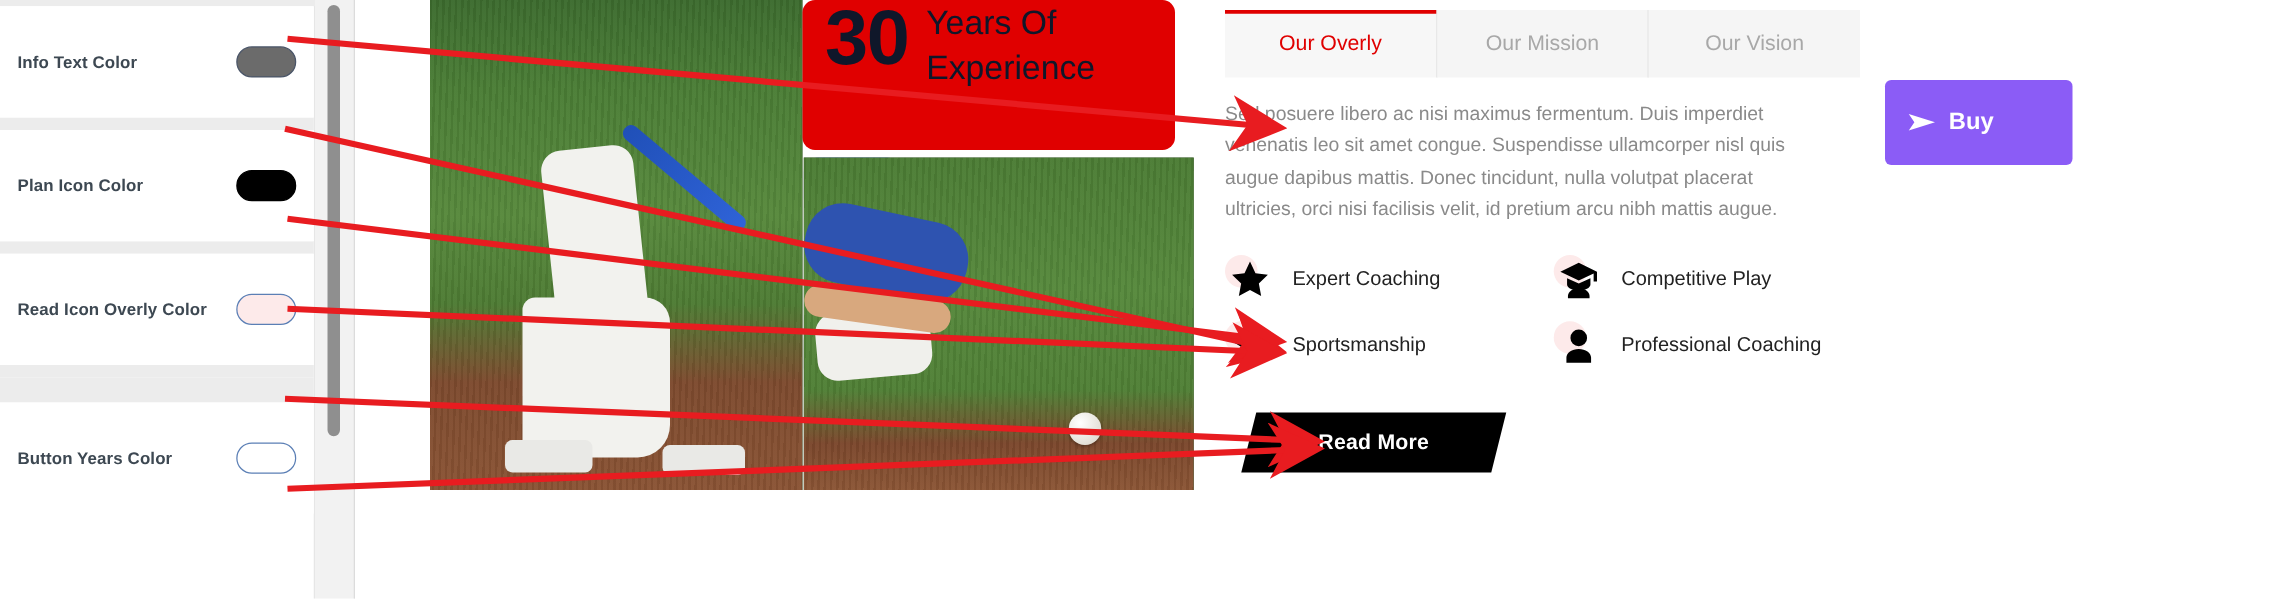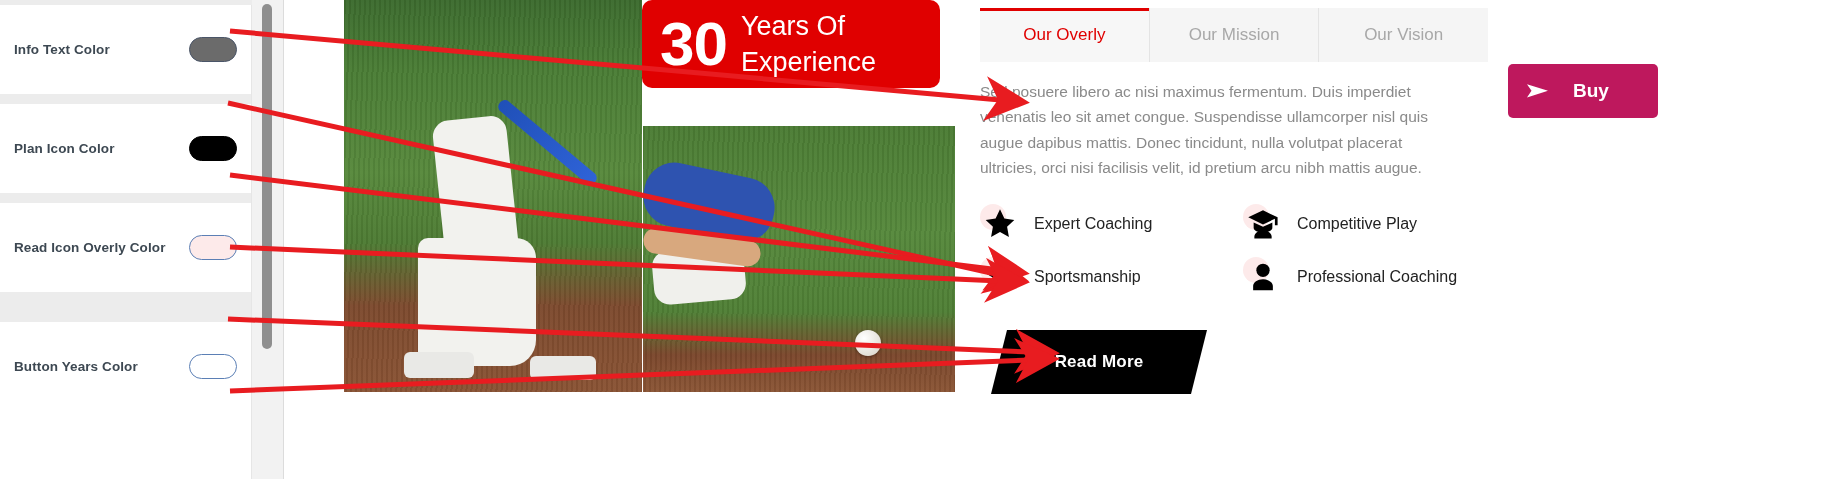--- a/index.html
+++ b/index.html
@@ -186,26 +186,26 @@
   .ball {
     position: absolute; left: 212px; top: 204px;
     width: 26px; height: 26px; border-radius: 50%;
     background: radial-gradient(circle at 35% 32%, #ffffff, #d7d2c6);
     box-shadow: 0 1px 3px rgba(0,0,0,.35);
   }
 
   
   .exp-badge {
     position: absolute; left: 357px; top: 0;
-    width: 298px; height: 88px;
+    width: 298px; height: 120px;
     background: #e00000;
     border-radius: 10px;
-    display: flex; align-items: center;
+    display: flex; 
     padding-left: 18px;
-    color: #ffffff;
+    color: #0f172a;
     overflow: hidden;
   }
   .exp-number {
     font-size: 62px; font-weight: 700; line-height: 1;
     letter-spacing: -1px;
   }
   .exp-text {
     margin-left: 14px;
     font-size: 27px; line-height: 1.35;
     font-weight: 400;
@@ -278,45 +278,45 @@
   .feature-ico svg { position: relative; z-index: 2; }
   .feature-label {
     font-size: 16px;
     color: #222222;
     white-space: nowrap;
   }
 
   
   .read-more-wrap {
     position: absolute; left: 714px; top: 330px;
-    width: 200px; height: 64px;
+    width: 200px; height: 48px;
   }
   .read-more {
     position: absolute; inset: 0;
     background: #000000;
     transform: skewX(-14deg);
   }
   .read-more-label {
     position: absolute; inset: 0;
     display: flex; align-items: center; justify-content: center;
     color: #ffffff;
     font-size: 17px; font-weight: 700;
     letter-spacing: .2px;
     z-index: 2;
   }
 
   
   .buy-btn {
     position: absolute; left: 1223px; top: 64px;
-    width: 150px; height: 54px;
-    background: #be185d;
+    width: 150px; height: 68px;
+    background: #8b5cf6;
     border-radius: 5px;
     display: flex; align-items: center;
     padding-left: 18px;
-    gap: 23px;
+    gap: 9px;
     color: #ffffff;
     font-size: 19px; font-weight: 700;
     white-space: nowrap;
     overflow: hidden;
   }
 
   
   .arrows {
     position: absolute; left: 0; top: 0;
     width: 1821px; height: 479px;

